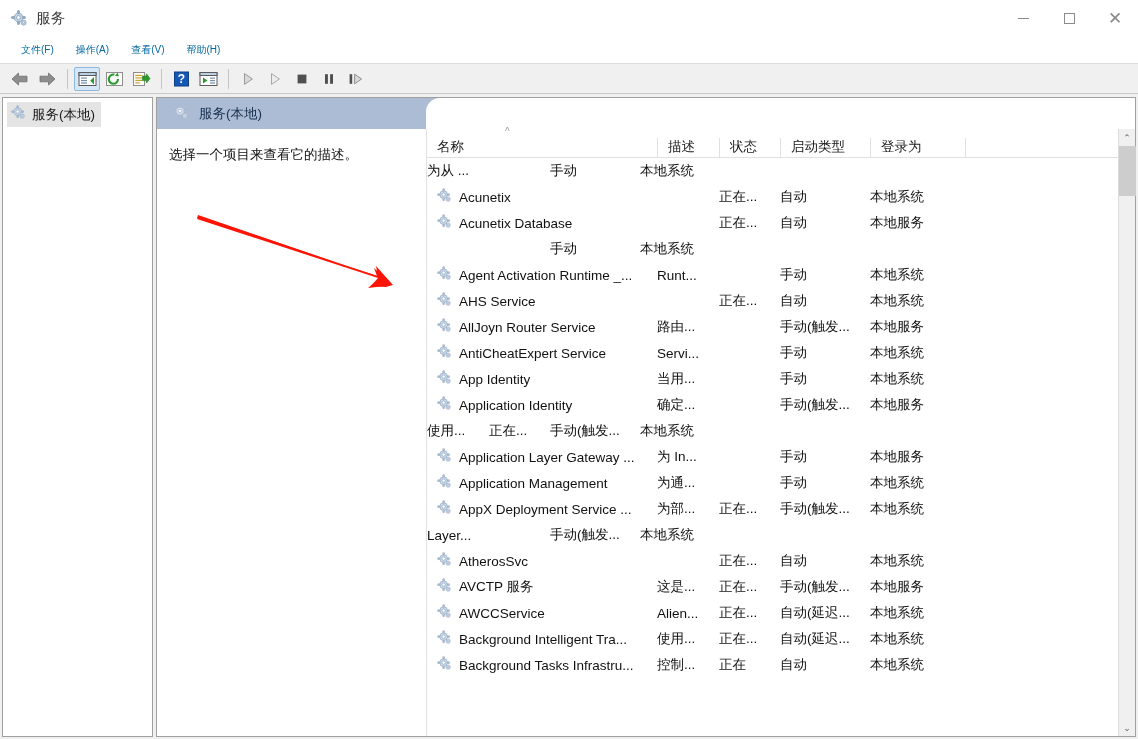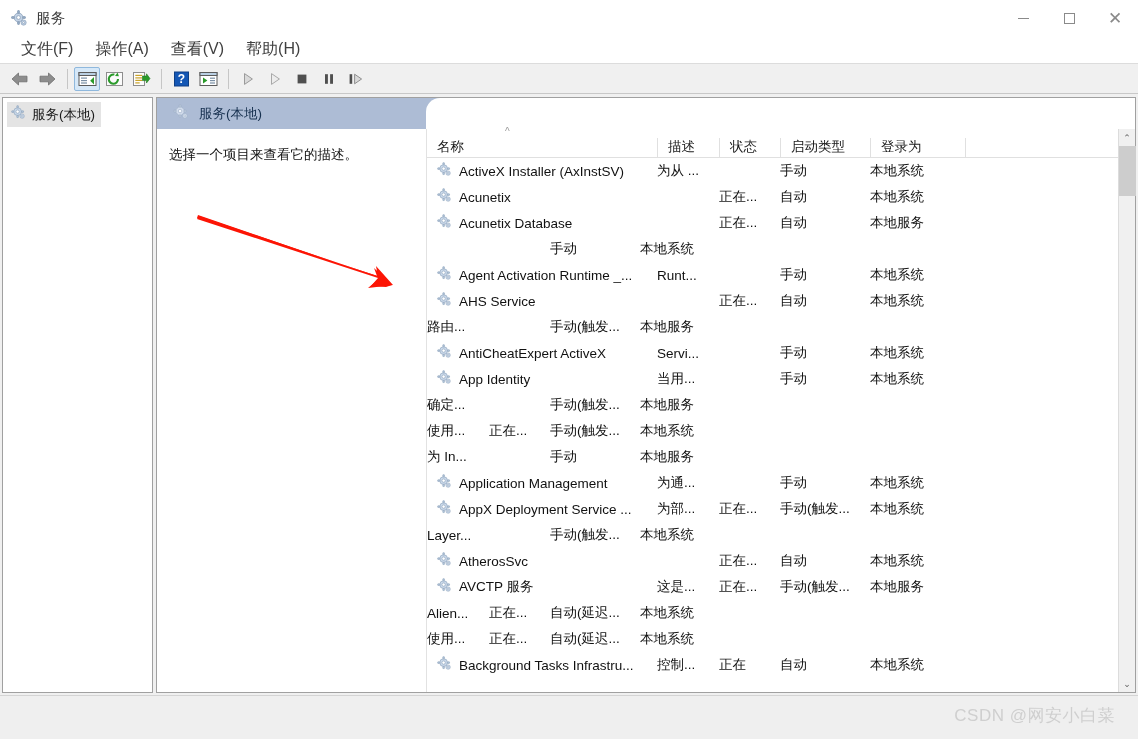--- a/index.html
+++ b/index.html
@@ -39,21 +39,21 @@
   .winbtn.close span { font-size:17px; line-height:17px; color:#8a8a8a; font-family:"DejaVu Sans",sans-serif;}
 
   
   .menubar {
     height: 27px; flex: 0 0 27px;
     display:flex; align-items:center;
     background:#ffffff;
     padding-left: 10px;
   }
   .menu-item {
-    font-size: 16px; color:#404040;
+    font-size: 10px; color:#0369a1;
     padding: 2px 11px;
   }
 
   
   .toolbar {
     height: 31px; flex:0 0 31px;
     background:#f0f0f0;
     border-top:1px solid #dcdcdc;
     border-bottom:1px solid #c8c8c8;
     display:flex; align-items:center;
@@ -462,37 +462,20 @@
                 <div class="ch" style="width:62px">描述</div>
                 <div class="ch" style="width:61px">状态</div>
                 <div class="ch" style="width:90px">启动类型</div>
                 <div class="ch" style="width:95px">登录为</div>
                 <div class="ch" style="flex:1 1 auto"></div>
                 <div class="col-head-underline"></div>
               </div>
 
               <div class="rows" id="rows">
                   <div class="row">
-                    <div class="cell name" style="width:230px">
-                      <span><svg width="15" height="15" viewBox="0 0 17 17">
-                          <g fill="#b9cbe0" stroke="#8ca2bb" stroke-width="0.7">
-                            <circle cx="7.5" cy="7.5" r="4.4" fill="#cbd9ea"></circle>
-                            <circle cx="7.5" cy="7.5" r="1.9" fill="#ffffff"></circle>
-                            <rect x="6.6" y="0.8" width="1.8" height="2.4" rx="0.4"></rect>
-                            <rect x="6.6" y="11.8" width="1.8" height="2.4" rx="0.4"></rect>
-                            <rect x="0.8" y="6.6" width="2.4" height="1.8" rx="0.4"></rect>
-                            <rect x="11.8" y="6.6" width="2.4" height="1.8" rx="0.4"></rect>
-                          </g>
-                          <g fill="#b9cbe0" stroke="#8ca2bb" stroke-width="0.6">
-                            <circle cx="12.6" cy="12.6" r="2.5" fill="#cbd9ea"></circle>
-                            <circle cx="12.6" cy="12.6" r="0.9" fill="#ffffff"></circle>
-                          </g>
-                        </svg></span>
-                      <span class="nm">ActiveX Installer (AxInstSV)</span>
-                    </div>
                     <div class="cell" style="width:62px">为从 ...</div>
                     <div class="cell" style="width:61px"></div>
                     <div class="cell" style="width:90px">手动</div>
                     <div class="cell" style="width:95px">本地系统</div>
                   </div>
                   <div class="row">
                     <div class="cell name" style="width:230px">
                       <span><svg width="15" height="15" viewBox="0 0 17 17">
                           <g fill="#b9cbe0" stroke="#8ca2bb" stroke-width="0.7">
                             <circle cx="7.5" cy="7.5" r="4.4" fill="#cbd9ea"></circle>
@@ -583,20 +566,37 @@
                           </g>
                         </svg></span>
                       <span class="nm">AHS Service</span>
                     </div>
                     <div class="cell" style="width:62px"></div>
                     <div class="cell" style="width:61px">正在...</div>
                     <div class="cell" style="width:90px">自动</div>
                     <div class="cell" style="width:95px">本地系统</div>
                   </div>
                   <div class="row">
+                    <div class="cell name" style="width:230px">
+                      <span><svg width="15" height="15" viewBox="0 0 17 17">
+                          <g fill="#b9cbe0" stroke="#8ca2bb" stroke-width="0.7">
+                            <circle cx="7.5" cy="7.5" r="4.4" fill="#cbd9ea"></circle>
+                            <circle cx="7.5" cy="7.5" r="1.9" fill="#ffffff"></circle>
+                            <rect x="6.6" y="0.8" width="1.8" height="2.4" rx="0.4"></rect>
+                            <rect x="6.6" y="11.8" width="1.8" height="2.4" rx="0.4"></rect>
+                            <rect x="0.8" y="6.6" width="2.4" height="1.8" rx="0.4"></rect>
+                            <rect x="11.8" y="6.6" width="2.4" height="1.8" rx="0.4"></rect>
+                          </g>
+                          <g fill="#b9cbe0" stroke="#8ca2bb" stroke-width="0.6">
+                            <circle cx="12.6" cy="12.6" r="2.5" fill="#cbd9ea"></circle>
+                            <circle cx="12.6" cy="12.6" r="0.9" fill="#ffffff"></circle>
+                          </g>
+                        </svg></span>
+                      <span class="nm">AllJoyn Router Service</span>
+                    </div>
                     <div class="cell" style="width:62px">路由...</div>
                     <div class="cell" style="width:61px"></div>
                     <div class="cell" style="width:90px">手动(触发...</div>
                     <div class="cell" style="width:95px">本地服务</div>
                   </div>
                   <div class="row">
                     <div class="cell name" style="width:230px">
                       <span><svg width="15" height="15" viewBox="0 0 17 17">
                           <g fill="#b9cbe0" stroke="#8ca2bb" stroke-width="0.7">
                             <circle cx="7.5" cy="7.5" r="4.4" fill="#cbd9ea"></circle>
@@ -604,21 +604,21 @@
                             <rect x="6.6" y="0.8" width="1.8" height="2.4" rx="0.4"></rect>
                             <rect x="6.6" y="11.8" width="1.8" height="2.4" rx="0.4"></rect>
                             <rect x="0.8" y="6.6" width="2.4" height="1.8" rx="0.4"></rect>
                             <rect x="11.8" y="6.6" width="2.4" height="1.8" rx="0.4"></rect>
                           </g>
                           <g fill="#b9cbe0" stroke="#8ca2bb" stroke-width="0.6">
                             <circle cx="12.6" cy="12.6" r="2.5" fill="#cbd9ea"></circle>
                             <circle cx="12.6" cy="12.6" r="0.9" fill="#ffffff"></circle>
                           </g>
                         </svg></span>
-                      <span class="nm">AntiCheatExpert ActiveX</span>
+                      <span class="nm">AntiCheatExpert Service</span>
                     </div>
                     <div class="cell" style="width:62px">Servi...</div>
                     <div class="cell" style="width:61px"></div>
                     <div class="cell" style="width:90px">手动</div>
                     <div class="cell" style="width:95px">本地系统</div>
                   </div>
                   <div class="row">
                     <div class="cell name" style="width:230px">
                       <span><svg width="15" height="15" viewBox="0 0 17 17">
                           <g fill="#b9cbe0" stroke="#8ca2bb" stroke-width="0.7">
@@ -635,32 +635,66 @@
                           </g>
                         </svg></span>
                       <span class="nm">App Identity</span>
                     </div>
                     <div class="cell" style="width:62px">当用...</div>
                     <div class="cell" style="width:61px"></div>
                     <div class="cell" style="width:90px">手动</div>
                     <div class="cell" style="width:95px">本地系统</div>
                   </div>
                   <div class="row">
+                    <div class="cell name" style="width:230px">
+                      <span><svg width="15" height="15" viewBox="0 0 17 17">
+                          <g fill="#b9cbe0" stroke="#8ca2bb" stroke-width="0.7">
+                            <circle cx="7.5" cy="7.5" r="4.4" fill="#cbd9ea"></circle>
+                            <circle cx="7.5" cy="7.5" r="1.9" fill="#ffffff"></circle>
+                            <rect x="6.6" y="0.8" width="1.8" height="2.4" rx="0.4"></rect>
+                            <rect x="6.6" y="11.8" width="1.8" height="2.4" rx="0.4"></rect>
+                            <rect x="0.8" y="6.6" width="2.4" height="1.8" rx="0.4"></rect>
+                            <rect x="11.8" y="6.6" width="2.4" height="1.8" rx="0.4"></rect>
+                          </g>
+                          <g fill="#b9cbe0" stroke="#8ca2bb" stroke-width="0.6">
+                            <circle cx="12.6" cy="12.6" r="2.5" fill="#cbd9ea"></circle>
+                            <circle cx="12.6" cy="12.6" r="0.9" fill="#ffffff"></circle>
+                          </g>
+                        </svg></span>
+                      <span class="nm">Application Identity</span>
+                    </div>
                     <div class="cell" style="width:62px">确定...</div>
                     <div class="cell" style="width:61px"></div>
                     <div class="cell" style="width:90px">手动(触发...</div>
                     <div class="cell" style="width:95px">本地服务</div>
                   </div>
                   <div class="row">
                     <div class="cell" style="width:62px">使用...</div>
                     <div class="cell" style="width:61px">正在...</div>
                     <div class="cell" style="width:90px">手动(触发...</div>
                     <div class="cell" style="width:95px">本地系统</div>
                   </div>
                   <div class="row">
+                    <div class="cell name" style="width:230px">
+                      <span><svg width="15" height="15" viewBox="0 0 17 17">
+                          <g fill="#b9cbe0" stroke="#8ca2bb" stroke-width="0.7">
+                            <circle cx="7.5" cy="7.5" r="4.4" fill="#cbd9ea"></circle>
+                            <circle cx="7.5" cy="7.5" r="1.9" fill="#ffffff"></circle>
+                            <rect x="6.6" y="0.8" width="1.8" height="2.4" rx="0.4"></rect>
+                            <rect x="6.6" y="11.8" width="1.8" height="2.4" rx="0.4"></rect>
+                            <rect x="0.8" y="6.6" width="2.4" height="1.8" rx="0.4"></rect>
+                            <rect x="11.8" y="6.6" width="2.4" height="1.8" rx="0.4"></rect>
+                          </g>
+                          <g fill="#b9cbe0" stroke="#8ca2bb" stroke-width="0.6">
+                            <circle cx="12.6" cy="12.6" r="2.5" fill="#cbd9ea"></circle>
+                            <circle cx="12.6" cy="12.6" r="0.9" fill="#ffffff"></circle>
+                          </g>
+                        </svg></span>
+                      <span class="nm">Application Layer Gateway ...</span>
+                    </div>
                     <div class="cell" style="width:62px">为 In...</div>
                     <div class="cell" style="width:61px"></div>
                     <div class="cell" style="width:90px">手动</div>
                     <div class="cell" style="width:95px">本地服务</div>
                   </div>
                   <div class="row">
                     <div class="cell name" style="width:230px">
                       <span><svg width="15" height="15" viewBox="0 0 17 17">
                           <g fill="#b9cbe0" stroke="#8ca2bb" stroke-width="0.7">
                             <circle cx="7.5" cy="7.5" r="4.4" fill="#cbd9ea"></circle>
@@ -751,26 +785,60 @@
                           </g>
                         </svg></span>
                       <span class="nm">AVCTP 服务</span>
                     </div>
                     <div class="cell" style="width:62px">这是...</div>
                     <div class="cell" style="width:61px">正在...</div>
                     <div class="cell" style="width:90px">手动(触发...</div>
                     <div class="cell" style="width:95px">本地服务</div>
                   </div>
                   <div class="row">
+                    <div class="cell name" style="width:230px">
+                      <span><svg width="15" height="15" viewBox="0 0 17 17">
+                          <g fill="#b9cbe0" stroke="#8ca2bb" stroke-width="0.7">
+                            <circle cx="7.5" cy="7.5" r="4.4" fill="#cbd9ea"></circle>
+                            <circle cx="7.5" cy="7.5" r="1.9" fill="#ffffff"></circle>
+                            <rect x="6.6" y="0.8" width="1.8" height="2.4" rx="0.4"></rect>
+                            <rect x="6.6" y="11.8" width="1.8" height="2.4" rx="0.4"></rect>
+                            <rect x="0.8" y="6.6" width="2.4" height="1.8" rx="0.4"></rect>
+                            <rect x="11.8" y="6.6" width="2.4" height="1.8" rx="0.4"></rect>
+                          </g>
+                          <g fill="#b9cbe0" stroke="#8ca2bb" stroke-width="0.6">
+                            <circle cx="12.6" cy="12.6" r="2.5" fill="#cbd9ea"></circle>
+                            <circle cx="12.6" cy="12.6" r="0.9" fill="#ffffff"></circle>
+                          </g>
+                        </svg></span>
+                      <span class="nm">AWCCService</span>
+                    </div>
                     <div class="cell" style="width:62px">Alien...</div>
                     <div class="cell" style="width:61px">正在...</div>
                     <div class="cell" style="width:90px">自动(延迟...</div>
                     <div class="cell" style="width:95px">本地系统</div>
                   </div>
                   <div class="row">
+                    <div class="cell name" style="width:230px">
+                      <span><svg width="15" height="15" viewBox="0 0 17 17">
+                          <g fill="#b9cbe0" stroke="#8ca2bb" stroke-width="0.7">
+                            <circle cx="7.5" cy="7.5" r="4.4" fill="#cbd9ea"></circle>
+                            <circle cx="7.5" cy="7.5" r="1.9" fill="#ffffff"></circle>
+                            <rect x="6.6" y="0.8" width="1.8" height="2.4" rx="0.4"></rect>
+                            <rect x="6.6" y="11.8" width="1.8" height="2.4" rx="0.4"></rect>
+                            <rect x="0.8" y="6.6" width="2.4" height="1.8" rx="0.4"></rect>
+                            <rect x="11.8" y="6.6" width="2.4" height="1.8" rx="0.4"></rect>
+                          </g>
+                          <g fill="#b9cbe0" stroke="#8ca2bb" stroke-width="0.6">
+                            <circle cx="12.6" cy="12.6" r="2.5" fill="#cbd9ea"></circle>
+                            <circle cx="12.6" cy="12.6" r="0.9" fill="#ffffff"></circle>
+                          </g>
+                        </svg></span>
+                      <span class="nm">Background Intelligent Tra...</span>
+                    </div>
                     <div class="cell" style="width:62px">使用...</div>
                     <div class="cell" style="width:61px">正在...</div>
                     <div class="cell" style="width:90px">自动(延迟...</div>
                     <div class="cell" style="width:95px">本地系统</div>
                   </div>
                   <div class="row">
                     <div class="cell name" style="width:230px">
                       <span><svg width="15" height="15" viewBox="0 0 17 17">
                           <g fill="#b9cbe0" stroke="#8ca2bb" stroke-width="0.7">
                             <circle cx="7.5" cy="7.5" r="4.4" fill="#cbd9ea"></circle>
@@ -803,23 +871,20 @@
               <div class="vs-arrow">⌄</div>
             </div>
           </div>
 
         </div>
 
       </div>
     </div>
   </div>
 
-  <div class="statusbar">
-    <div class="watermark">CSDN @网安小白菜</div>
-  </div>
 
   <svg class="annot">
     <g>
       <path d="M197 219 L378 278 L371 286 L386 287 L392 285 L374 268 L377 276 L199 216 Z" fill="#fc1505"></path>
       <path d="M197 218 L381 277 L368 288 L393 285 L376 266 L378 277 L198 215 Z" fill="#fc1505"></path>
     </g>
   </svg>
 
 </div>
 

